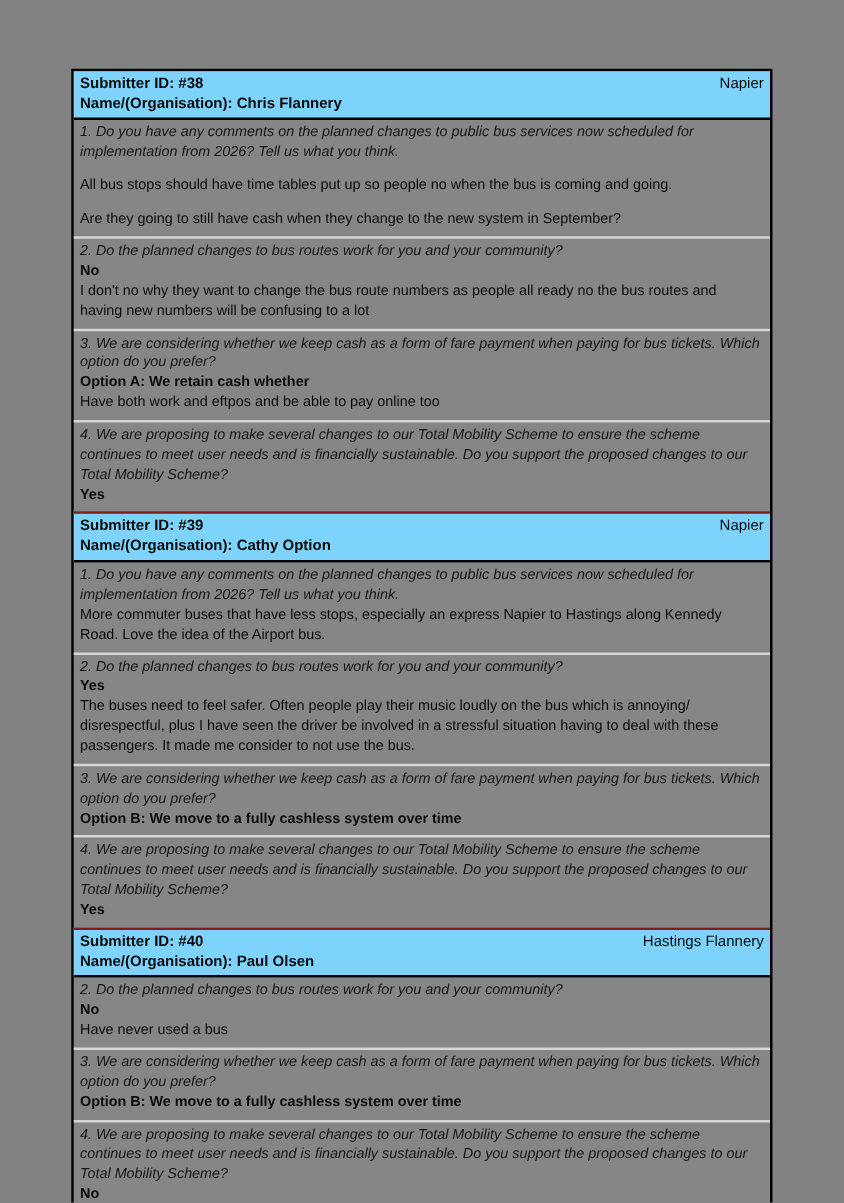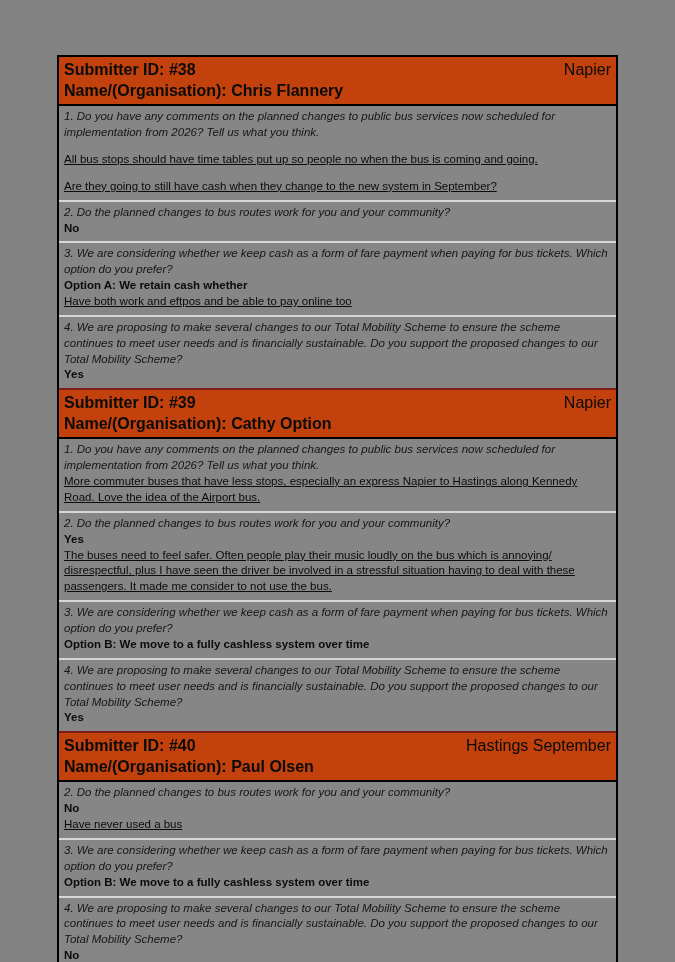--- a/index.html
+++ b/index.html
@@ -15,45 +15,45 @@
     width: 561px;
     margin: 0 auto;
     padding-top: 55px;
   }
   .doc {
     border: 2px solid #000000;
     background: #868686;
   }
   
   .band {
-    background: #c2410c;
+    background: #7dd3fc;
     border-bottom: 2px solid #000000;
     padding: 2px 5px 3px 5px;
-    font-size: 16px;
+    font-size: 12px;
     line-height: 1.32;
   }
   .submitter:not(:first-child) .band { border-top: 2px solid #7f1d1d; }
   .band-row { display: flex; justify-content: space-between; align-items: baseline; }
   .b { font-weight: bold; }
   .region { font-weight: normal; text-align: right; white-space: nowrap; }
   .name-val { font-weight: bold; }
   
   .block {
     padding: 3px 6px 5px 5px;
     font-size: 11.5px;
     line-height: 1.38;
   }
   .block + .block { border-top: 2px solid #d6d6d6; }
   .question {
     margin: 0;
     font-style: italic;
     color: #151515;
   }
   .option { margin: 0; font-weight: bold; color: #0b0b0b; }
-  .answer { margin: 0; color: #0b0b0b; text-decoration: underline; }
+  .answer { margin: 0; color: #0b0b0b; }
   .para-gap .answer { margin-top: 11px; }
   .submitter:last-of-type .block:last-child { padding-bottom: 14px; }
 </style>
 </head>
 <body>
 
 <div class="page">
   <div class="doc" id="doc">
   <section class="submitter">
     <header class="band">
@@ -73,20 +73,21 @@
     </header>
     <div class="blocks">
           <div class="block para-gap">
             <p class="question">1. Do you have any comments on the planned changes to public bus services now scheduled for implementation from 2026? Tell us what you think.</p>
             <p class="answer">All bus stops should have time tables put up so people no when the bus is coming and going.</p>
             <p class="answer">Are they going to still have cash when they change to the new system in September?</p>
           </div>
           <div class="block">
             <p class="question">2. Do the planned changes to bus routes work for you and your community?</p>
             <p class="option">No</p>
+            <p class="answer">I don't no why they want to change the bus route numbers as people all ready no the bus routes and having new numbers will be confusing to a lot</p>
           </div>
           <div class="block">
             <p class="question">3. We are considering whether we keep cash as a form of fare payment when paying for bus tickets. Which option do you prefer?</p>
             <p class="option">Option A: We retain cash whether</p>
             <p class="answer">Have both work and eftpos and be able to pay online too</p>
           </div>
           <div class="block">
             <p class="question">4. We are proposing to make several changes to our Total Mobility Scheme to ensure the scheme continues to meet user needs and is financially sustainable. Do you support the proposed changes to our Total Mobility Scheme?</p>
             <p class="option">Yes</p>
           </div>
@@ -130,21 +131,21 @@
         </div>
   </section>
 
   <section class="submitter">
     <header class="band">
       <div class="band-row">
         <div>
           <span class="b">Submitter ID:</span>
           <span class="b"> #40</span>
         </div>
-        <div class="region">Hastings September</div>
+        <div class="region">Hastings Flannery</div>
       </div>
       <div class="band-row">
         <div>
           <span class="b">Name/(Organisation):</span>
           <span class="name-val"> Paul Olsen</span>
         </div>
       </div>
     </header>
     <div class="blocks">
           <div class="block">

